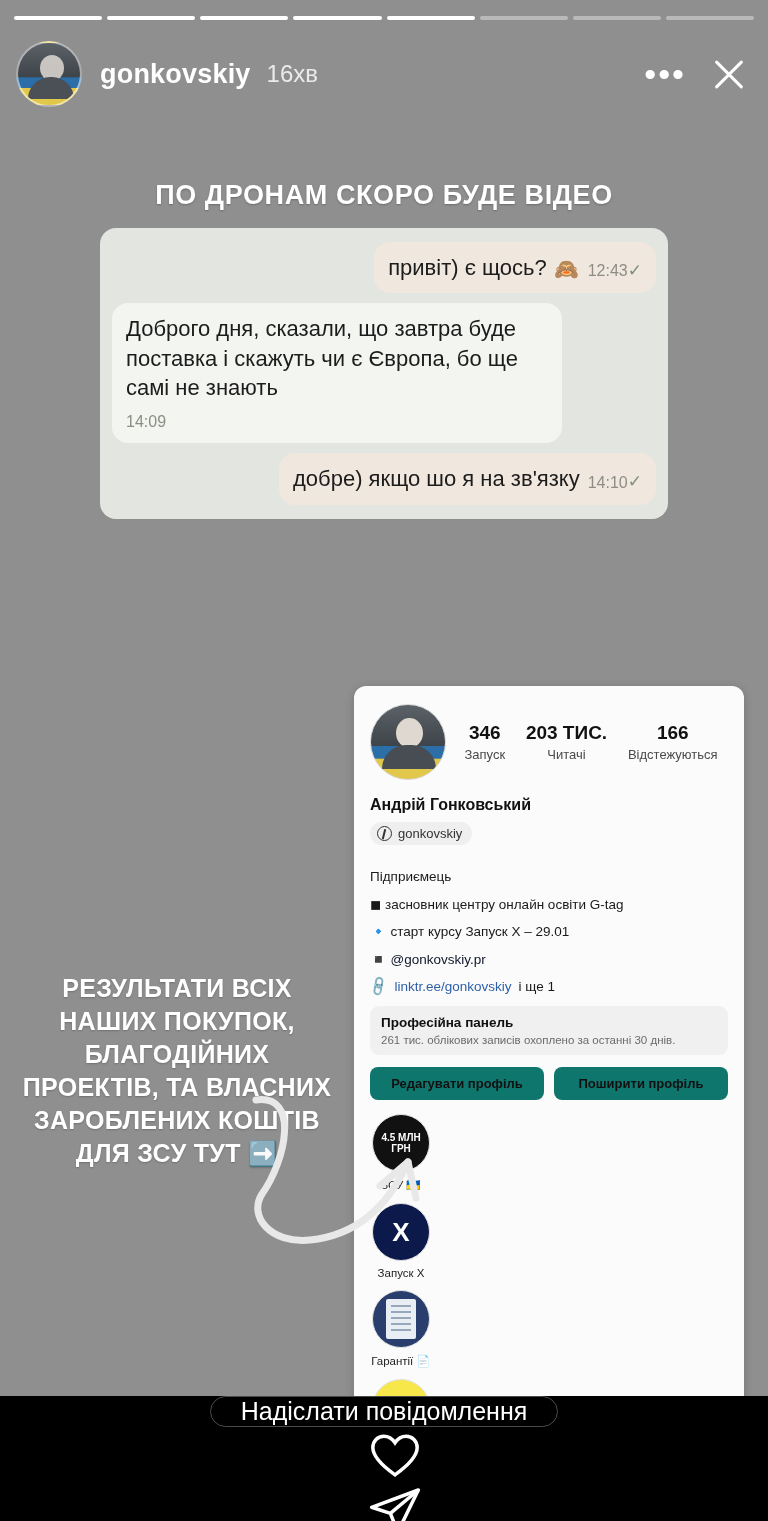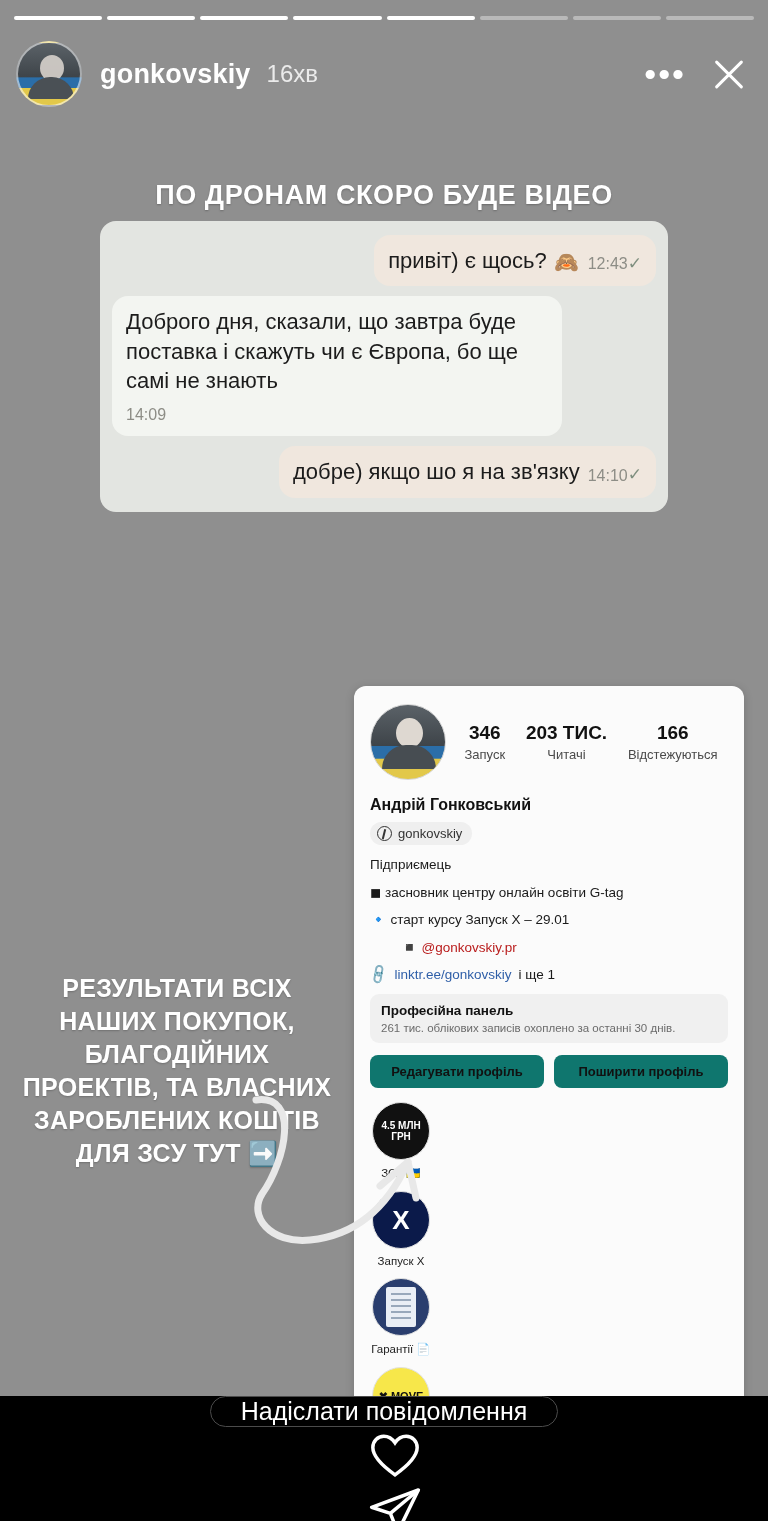--- a/index.html
+++ b/index.html
@@ -56,21 +56,21 @@
   .close-x:before { transform: rotate(45deg); }
   .close-x:after { transform: rotate(-45deg); }
   
   .headline {
     position: absolute; top: 180px; left: 0; right: 0; text-align: center;
     color: #fff; font-size: 27px; font-weight: 600; letter-spacing: .6px;
     text-shadow: 0 1px 2px rgba(0,0,0,.25);
   }
   
   .chat {
-    position: absolute; left: 100px; top: 221px; width: 568px;
+    position: absolute; left: 100px; top: 228px; width: 568px;
     background: rgba(236,238,234,0.9); border-radius: 16px;
     padding: 14px 12px 14px 12px; display: flex; flex-direction: column; gap: 10px;
   }
   .bubble {
     max-width: 450px; border-radius: 16px; padding: 11px 14px;
     font-size: 22px; line-height: 1.34; color: #1c1c1c; position: relative;
     display: inline-flex; align-items: flex-end; gap: 8px; flex-wrap: wrap;
   }
   .row-out { display: flex; justify-content: flex-end; }
   .row-in { display: flex; justify-content: flex-start; }
@@ -106,22 +106,22 @@
   }
   .threads-glyph {
     width: 15px; height: 15px; border-radius: 50%; border: 1.6px solid #333;
     display: inline-block; position: relative;
   }
   .threads-glyph:after {
     content: ""; position: absolute; left: 5px; top: 2px; width: 1.6px; height: 10px; background: #333;
     transform: rotate(14deg);
   }
   .bio-line { font-size: 13.5px; color: #1a1a1a; margin-top: 8px; line-height: 1.45; }
-  .bio-line.first { margin-top: 10px; }
-  .bio-at { color: #b91c1c; margin-left: 31px; }
+  .bio-line.first { margin-top: 22px; }
+  .bio-at { color: #0f172a; }
   .bio-link-row { display: flex; align-items: center; gap: 7px; margin-top: 9px; font-size: 13.5px; color: #1a1a1a; }
   .link-icon { color: #444; font-size: 14px; transform: rotate(-35deg); display: inline-block; }
   .bio-link-url { color: #2f5fa8; }
   .pro-panel {
     margin-top: 12px; background: #f0f0f0; border-radius: 9px; padding: 9px 11px;
   }
   .pro-title { font-size: 13.5px; font-weight: 700; color: #111; }
   .pro-sub { font-size: 11.5px; color: #6b6b6b; margin-top: 4px; }
   .pc-buttons { display: flex; gap: 10px; margin-top: 12px; }
   .pc-btn {

